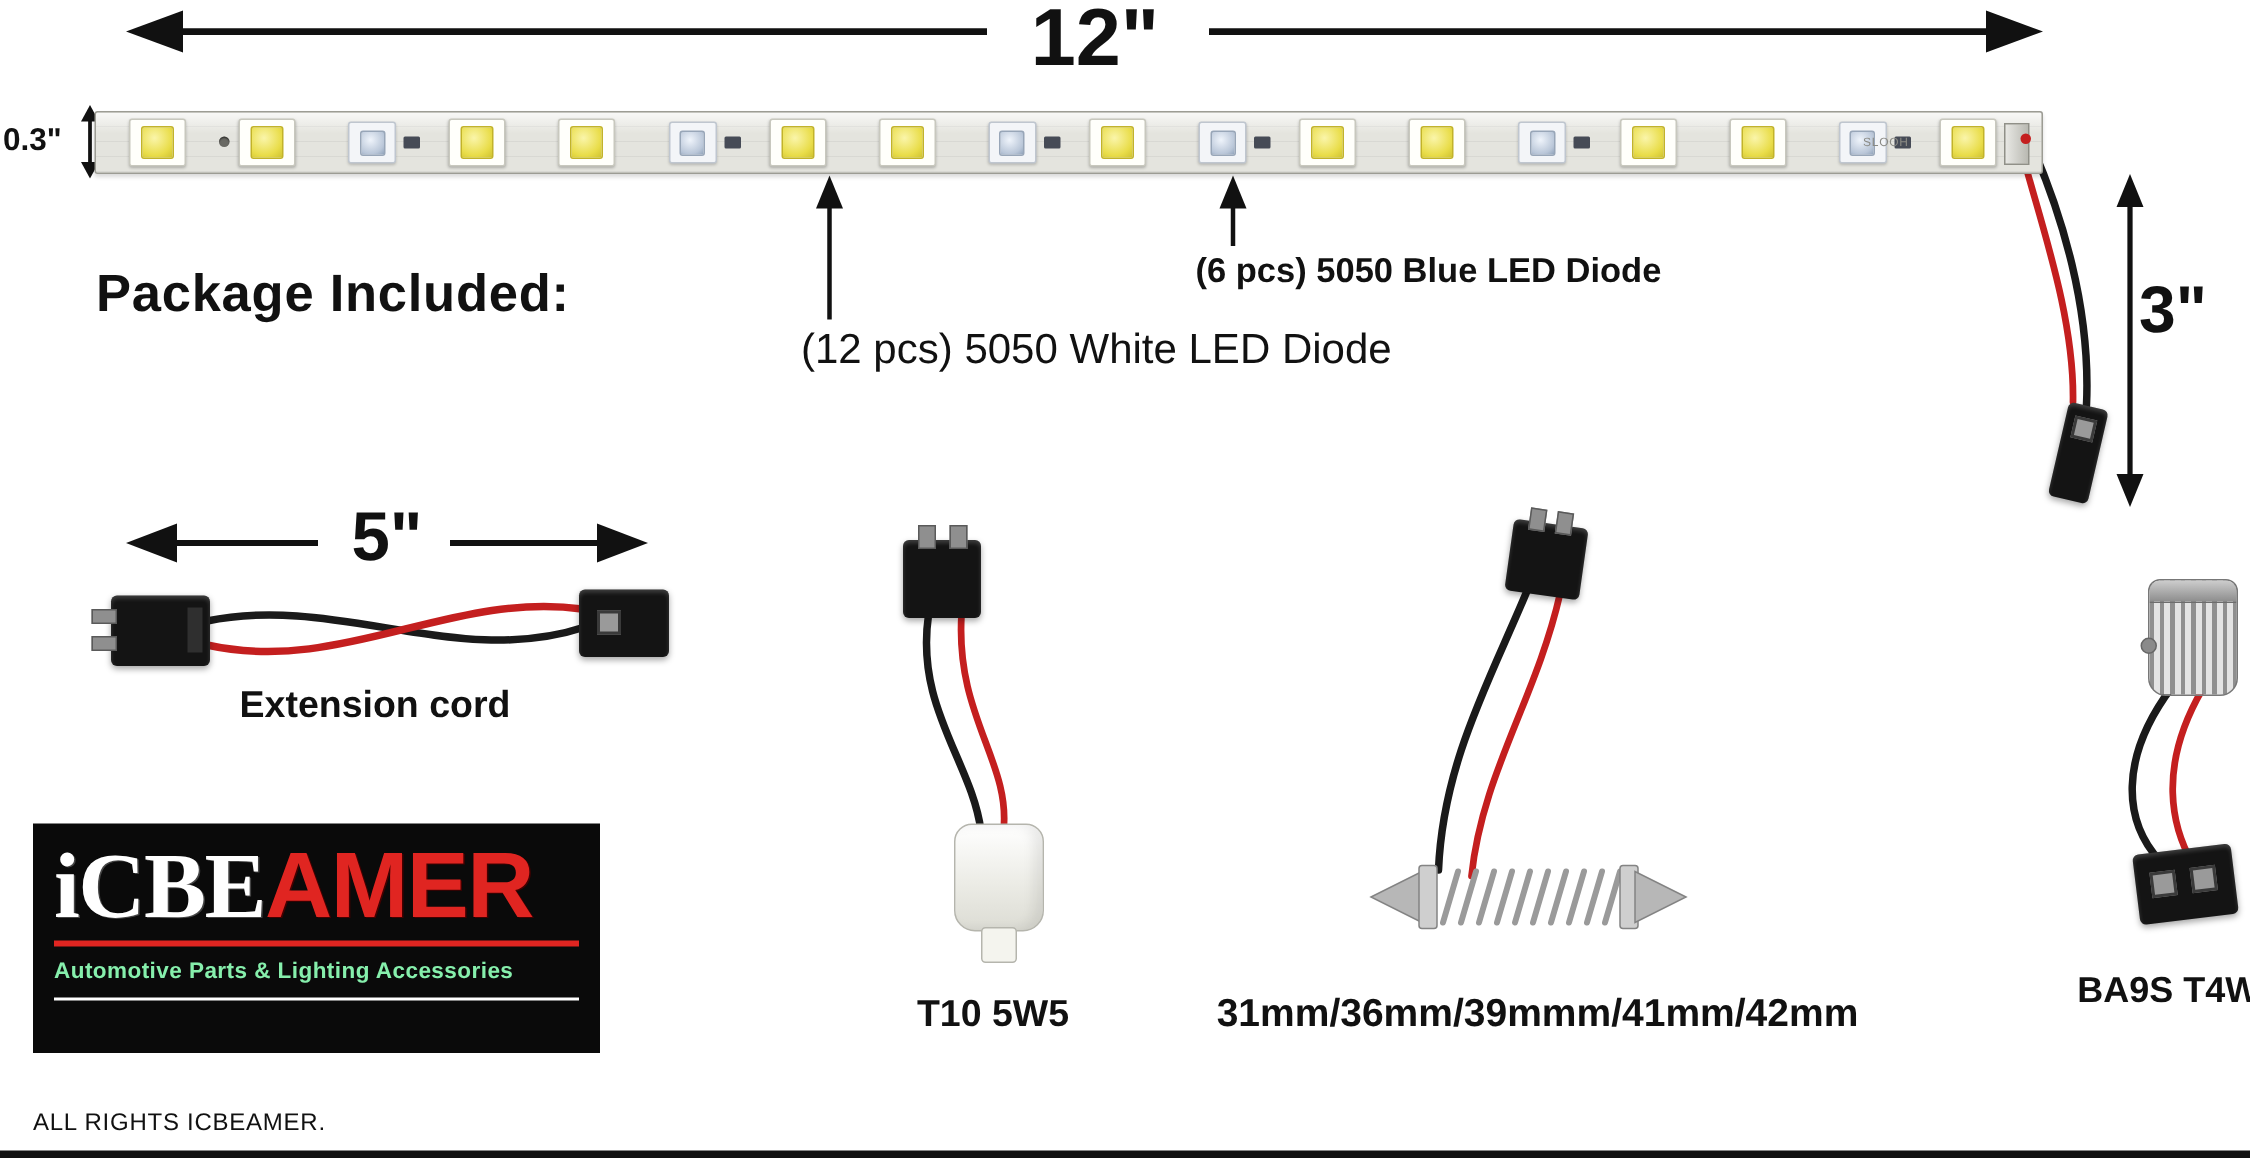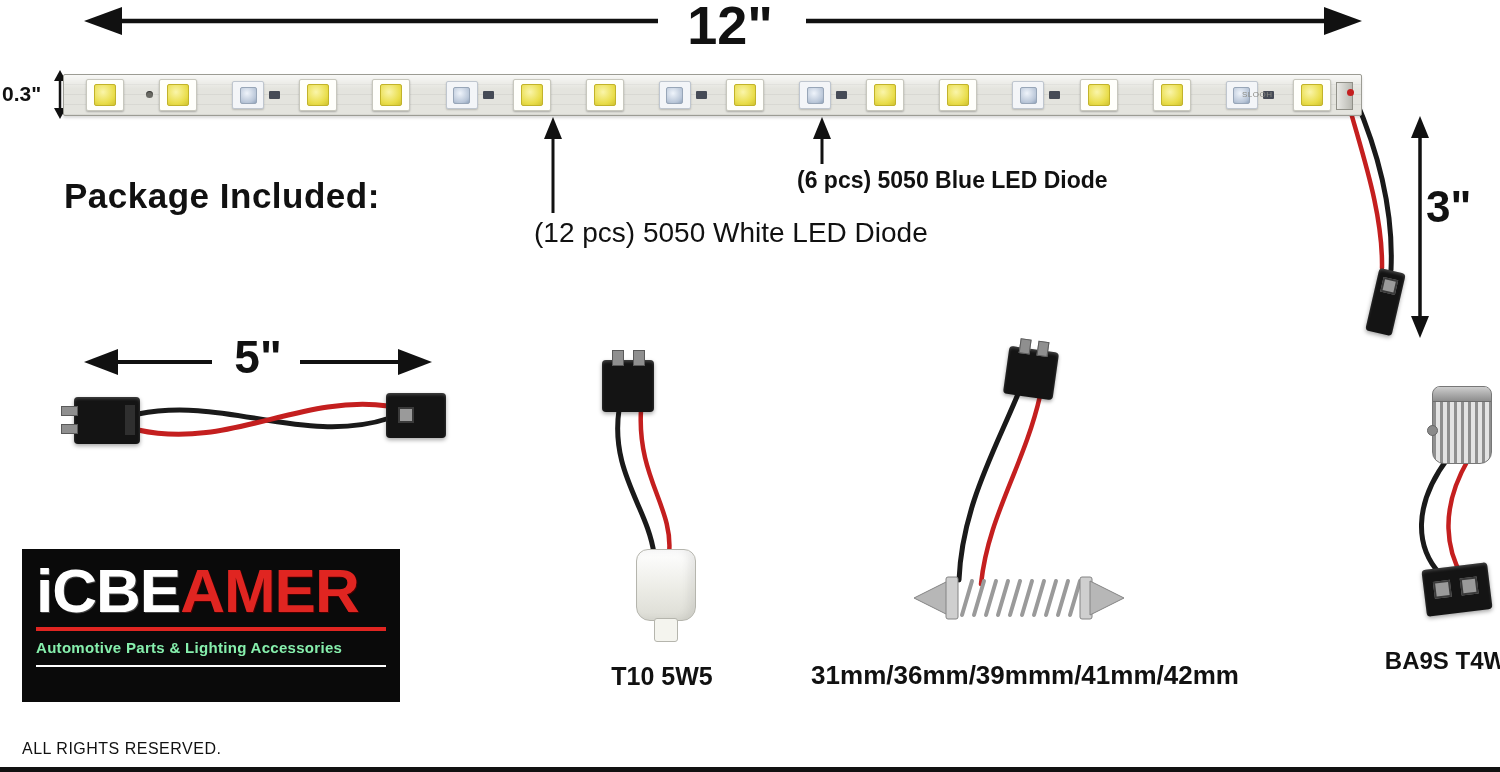--- a/index.html
+++ b/index.html
@@ -97,21 +97,21 @@
   .part-label{position:absolute;font-weight:bold;font-size:25px;text-align:center;white-space:nowrap;}
   #lbl-ext{left:130px;top:456px;width:240px;}
   #lbl-t10{left:562px;top:662px;width:200px;}
   #lbl-festoon{left:800px;top:660px;width:450px;font-size:26px;}
   #lbl-ba9s{left:1378px;top:647px;width:135px;font-size:24px;}
 
   
   #logo{left:22px;top:549px;width:378px;height:153px;background:var(--logo_bg,#0a0a0a);
         padding:12px 14px 10px;box-sizing:border-box;}
   #logo-brand{font-size:62px;font-weight:900;line-height:60px;letter-spacing:-1px;white-space:nowrap;}
-  .logo-white{color:#ffffff;text-shadow:1px 1px 0 #444;}
+  .logo-white{color:#ffffff;text-shadow:1px 1px 0 #444;font-family:Liberation Serif, serif;}
   .logo-red{color:var(--brand_red,#e02521);text-shadow:1px 1px 0 #400;}
   #logo-rule{height:4px;background:var(--brand_red,#e02521);margin:6px 0 8px;}
   #logo-tagline{color:#86efac;font-size:15px;font-weight:bold;letter-spacing:0.3px;white-space:nowrap;}
   #logo-rule2{height:2px;background:#ffffff;margin-top:9px;}
   #copyright{left:22px;top:708px;font-size:24px;font-variant:small-caps;letter-spacing:1px;}
   #rights{left:22px;top:740px;font-size:16px;letter-spacing:0.5px;}
   #bottom-bar{left:0;top:767px;width:1500px;height:5px;background:#111;}
 </style>
 </head>
 <body>
@@ -261,20 +261,21 @@
   <div class="abs" id="note-white">(12 pcs) 5050 White LED Diode</div>
   <div class="abs" id="note-blue">(6 pcs) 5050 Blue LED Diode</div>
 
   <div class="conn" id="conn-ext-left">
     <span class="pin p1"></span>
     <span class="pin p2"></span>
   </div>
   <div class="conn" id="conn-ext-right">
     <span class="hole"></span>
   </div>
+  <div class="part-label" id="lbl-ext">Extension cord</div>
 
   <div class="conn" id="conn-t10">
     <span class="pin p1"></span>
     <span class="pin p2"></span>
   </div>
   <div class="abs" id="t10-bulb">
     <div id="t10-tab"></div>
   </div>
   <div class="part-label" id="lbl-t10">T10 5W5</div>
 
@@ -293,16 +294,16 @@
     <span class="hole h2"></span>
   </div>
   <div class="part-label" id="lbl-ba9s">BA9S T4W</div>
 
   <div class="abs" id="logo">
     <div id="logo-brand"><span class="logo-white">iCBE</span><span class="logo-red">AMER</span></div>
     <div id="logo-rule"></div>
     <div id="logo-tagline">Automotive Parts &amp; Lighting Accessories</div>
     <div id="logo-rule2"></div>
   </div>
-  <div class="abs" id="rights">ALL RIGHTS RESERVED.</div>
+  <div class="abs" id="rights">ALL RIGHTS ICBEAMER.</div>
 
   <div class="abs" id="bottom-bar"></div>
 </div>
 
 </body></html>

